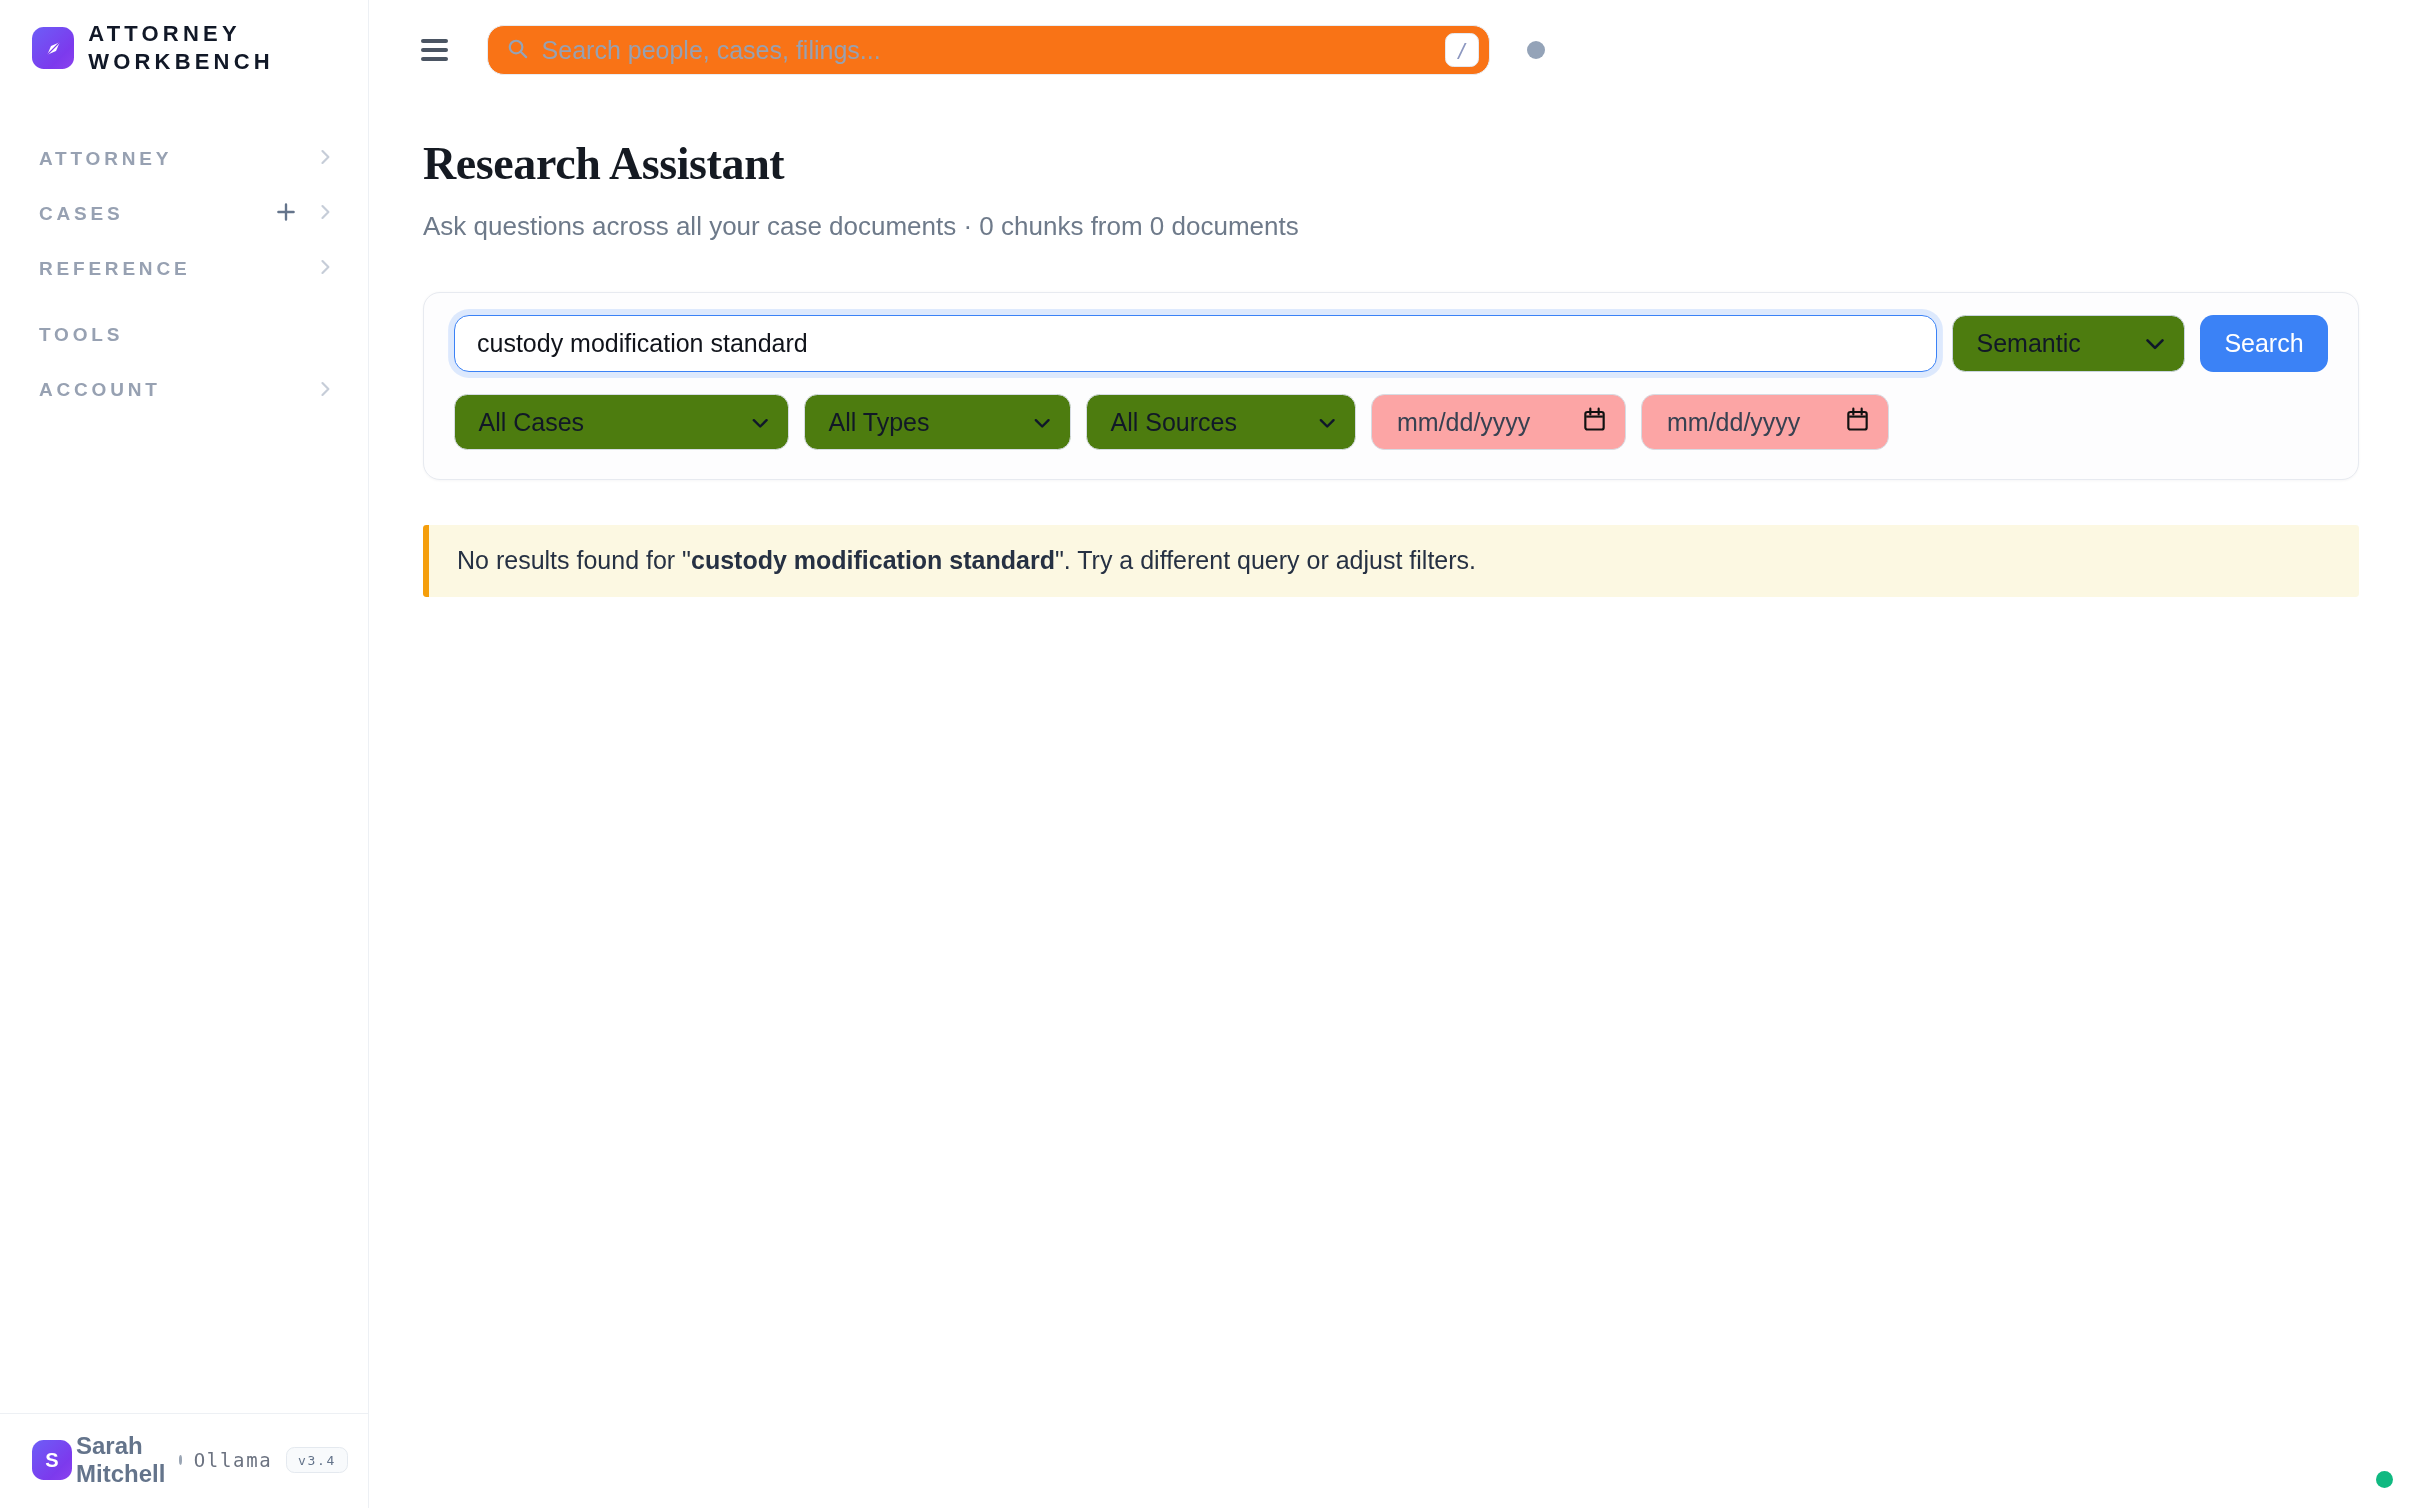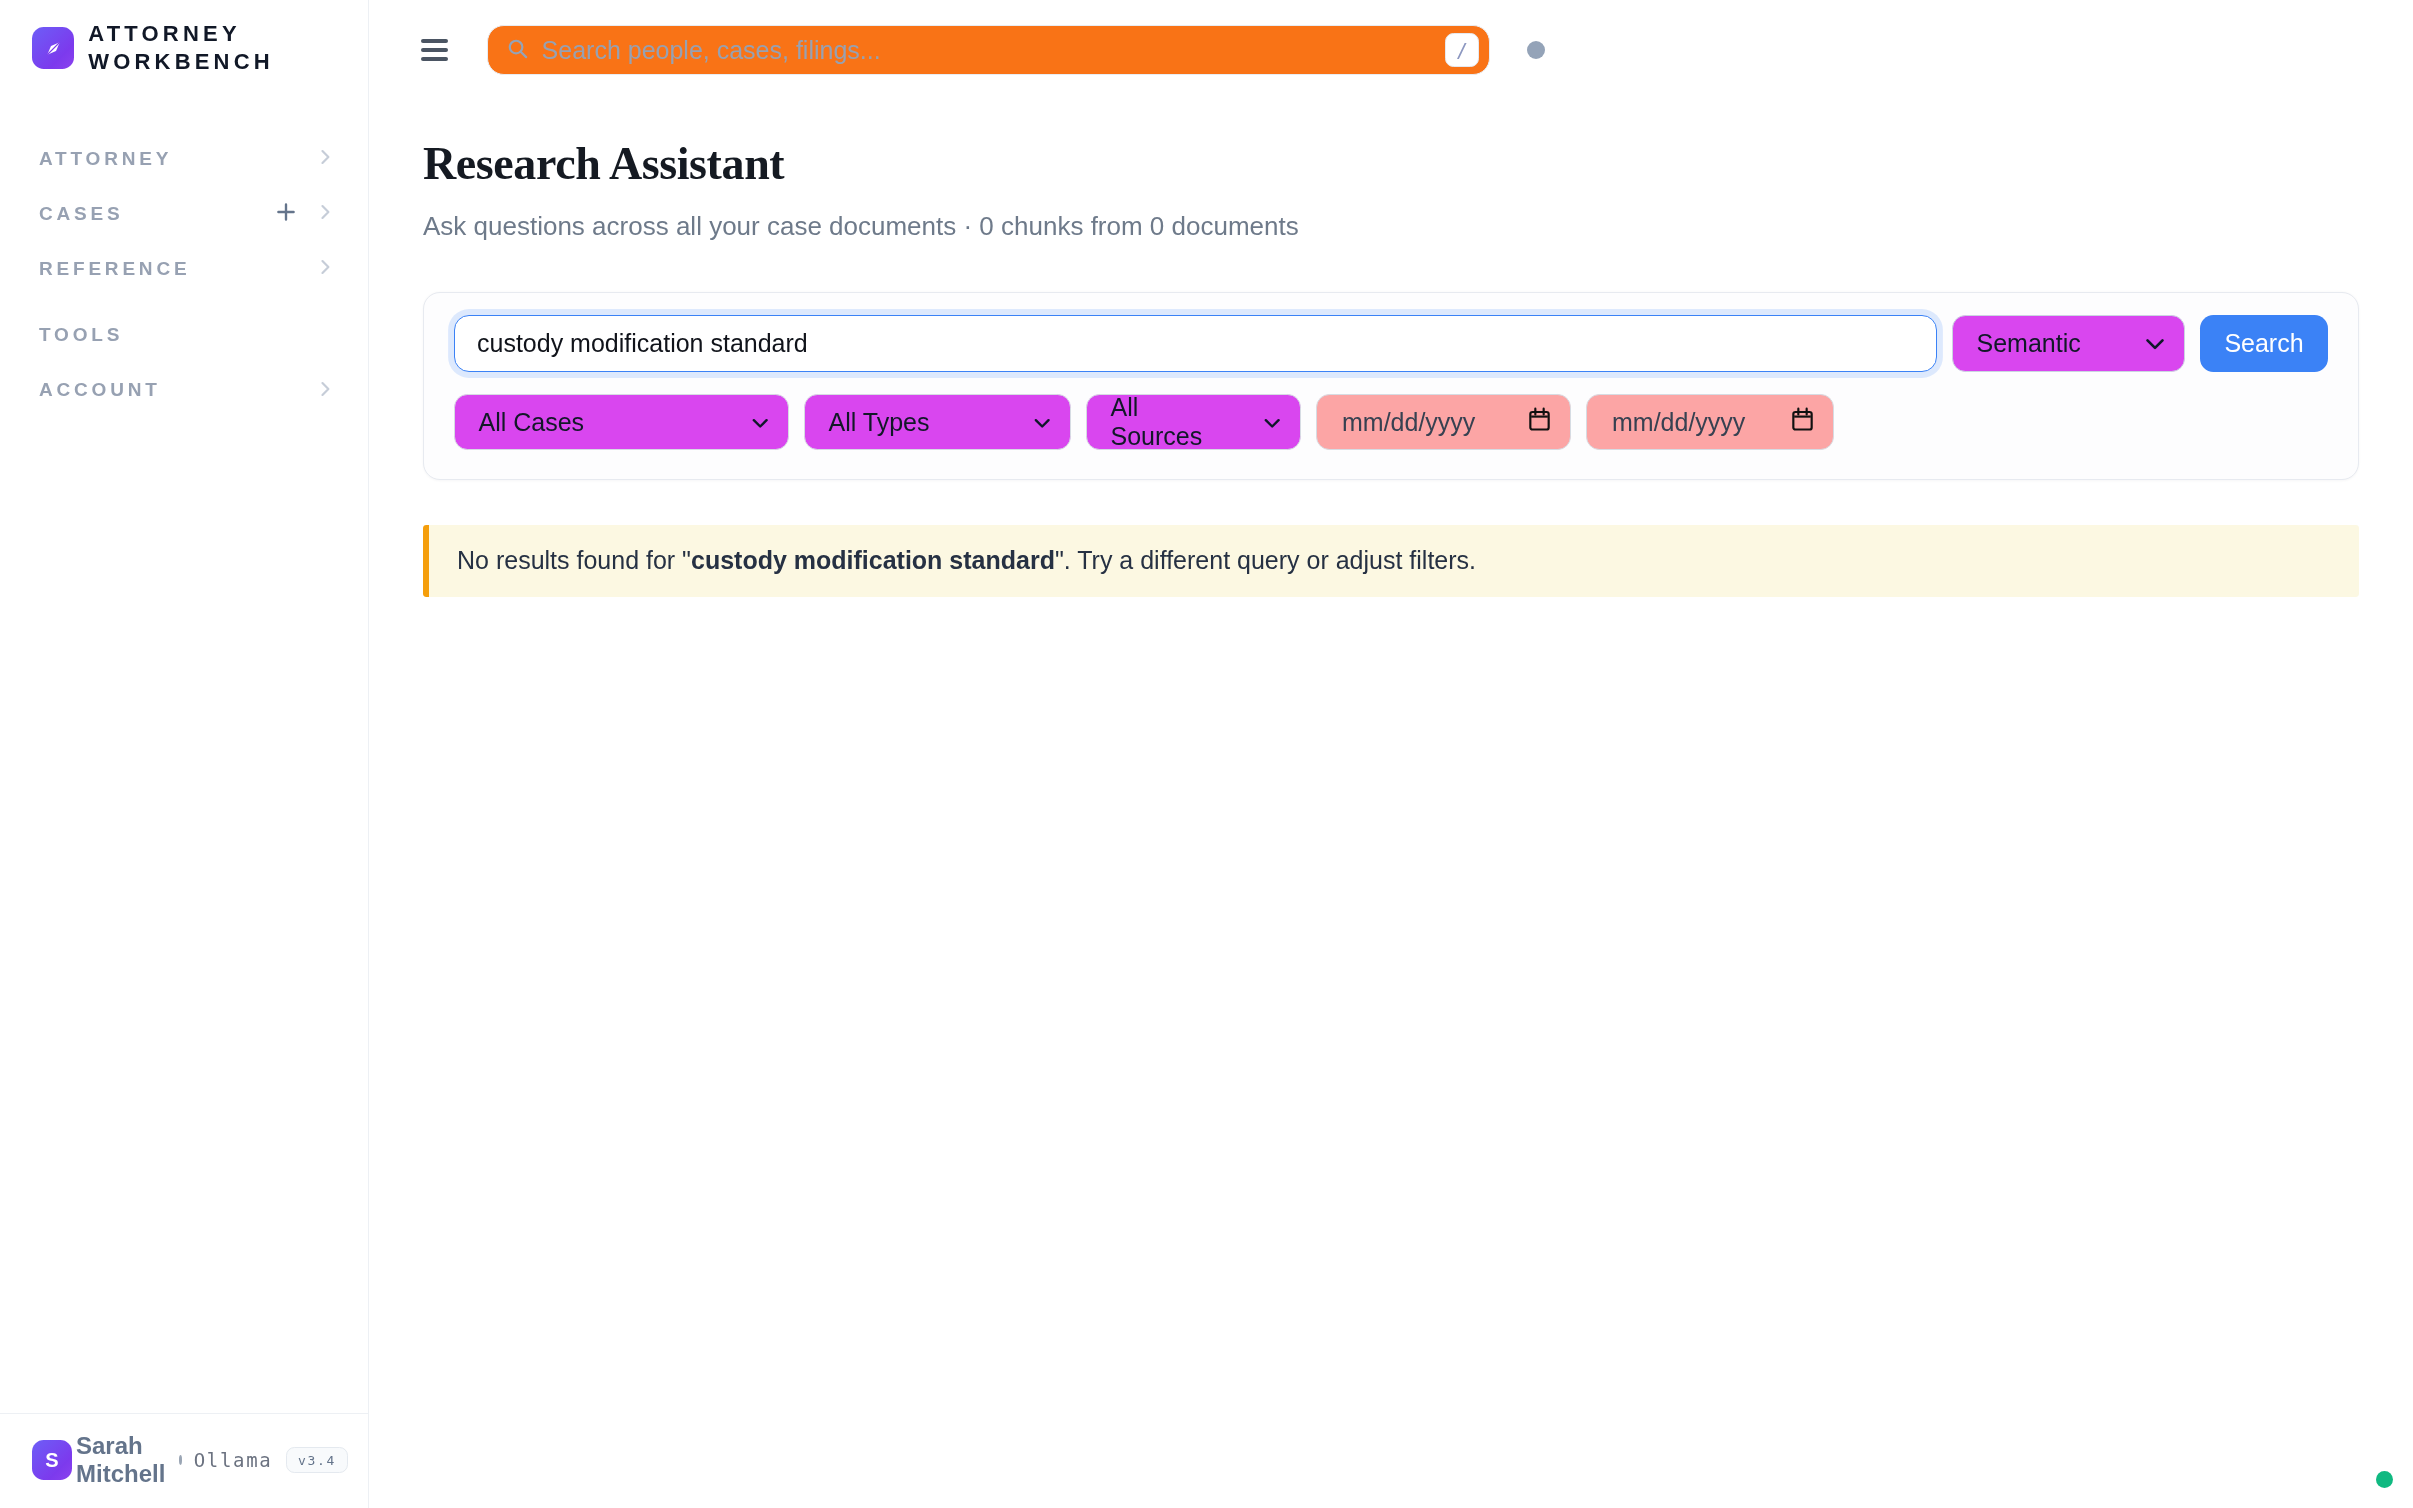--- a/index.html
+++ b/index.html
@@ -59,30 +59,30 @@
   .page-subtitle { margin-top:21px; font-size:26px; color:#6e7a8a; }
 
   .search-card { margin-top:50px; background:#fdfdfe; border:1.7px solid #e7eaf0;
                  border-radius:17px; padding:22px 30px 28.5px;
                  box-shadow:0 0.8px 2.5px rgba(15,23,42,.04); }
   .query-row { display:flex; gap:15px; height:57px; }
   .query-input { flex:1; height:57px; border:1.7px solid #3b82f6; border-radius:15px;
                  box-shadow:0 0 0 5.9px rgba(59,130,246,.16); outline:none;
                  padding:0 22px; font-family:"Liberation Sans", sans-serif;
                  font-size:25px; color:#10131a; background:#ffffff; }
-  .select-box { height:57px; background:#d946ef; border:1.7px solid #cbd5e1; border-radius:13.4px;
+  .select-box { height:57px; background:#4d7c0f; border:1.7px solid #cbd5e1; border-radius:13.4px;
                 display:flex; align-items:center; justify-content:space-between;
                 padding:0 18.4px 0 23.5px; font-size:25px; color:#111827; cursor:pointer; }
   .mode-select { width:233px; }
   .search-btn { width:128px; height:57px; background:#3b82f6; border:none; border-radius:13.4px;
                 color:#ffffff; font-family:"Liberation Sans", sans-serif; font-size:25px;
                 font-weight:500; cursor:pointer; }
   .filters-row { margin-top:22px; display:flex; gap:15px; height:56px; }
   .filters-row .select-box, .date-box { height:56px; border:1.7px solid #d6dce3; border-radius:13.4px; }
-  .f-cases { width:335px; } .f-types { width:267px; } .f-sources { width:215px;gap:36px; }
+  .f-cases { width:335px; } .f-types { width:267px; } .f-sources { width:270px;gap:36px; }
   .date-box { background:#fca5a5; display:flex; align-items:center; justify-content:space-between;
               padding:0 18.4px 0 25px; font-size:25px; color:#374151; cursor:text; }
   .d-from { width:255px; } .d-to { width:248px; }
 
   .no-results { margin-top:45px; min-height:72px; background:#fcf8e2;
                 border-left:6.7px solid #f59e0b; border-radius:3.4px;
                 display:flex; align-items:center; padding:0 25px 0 28px;
                 font-size:25px; color:#263143; }
   .no-results b { font-weight:700; }
 

